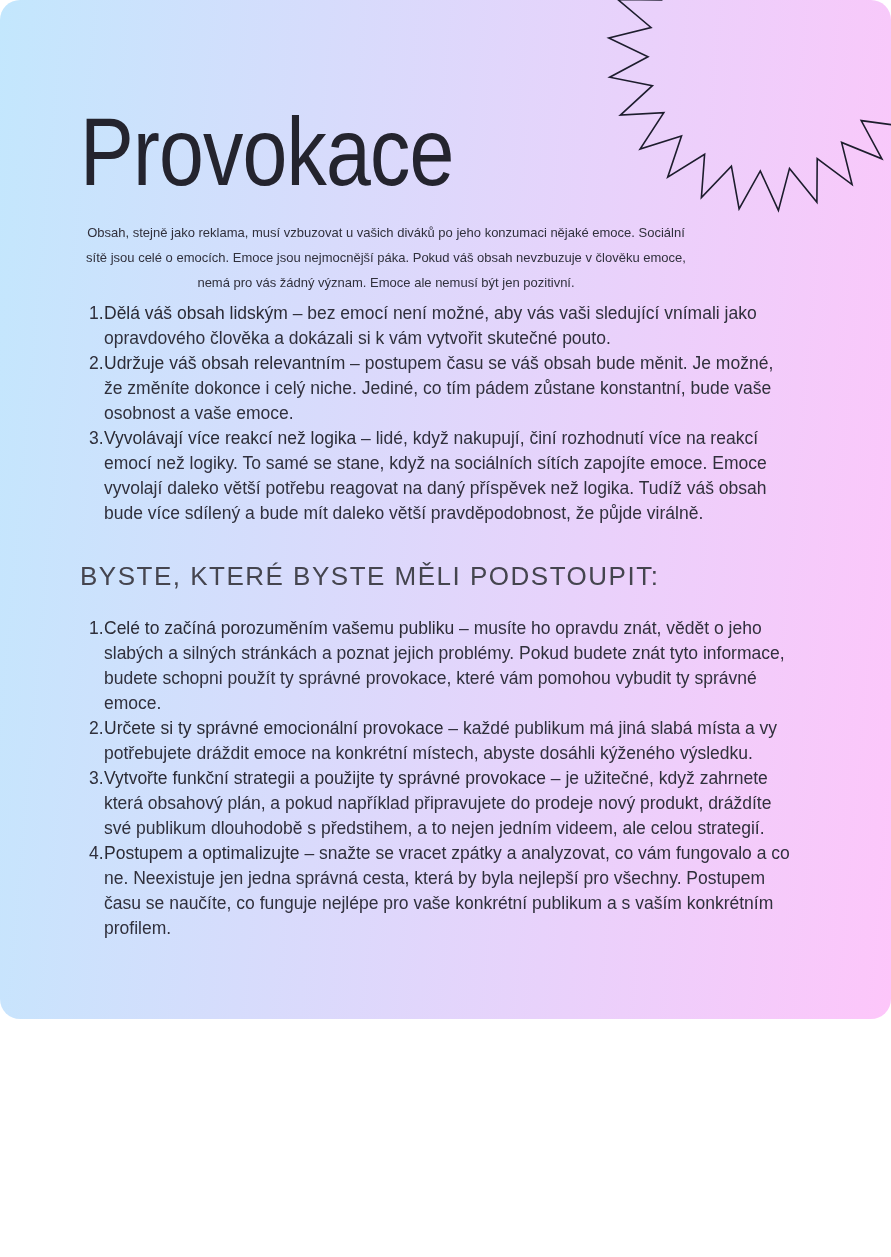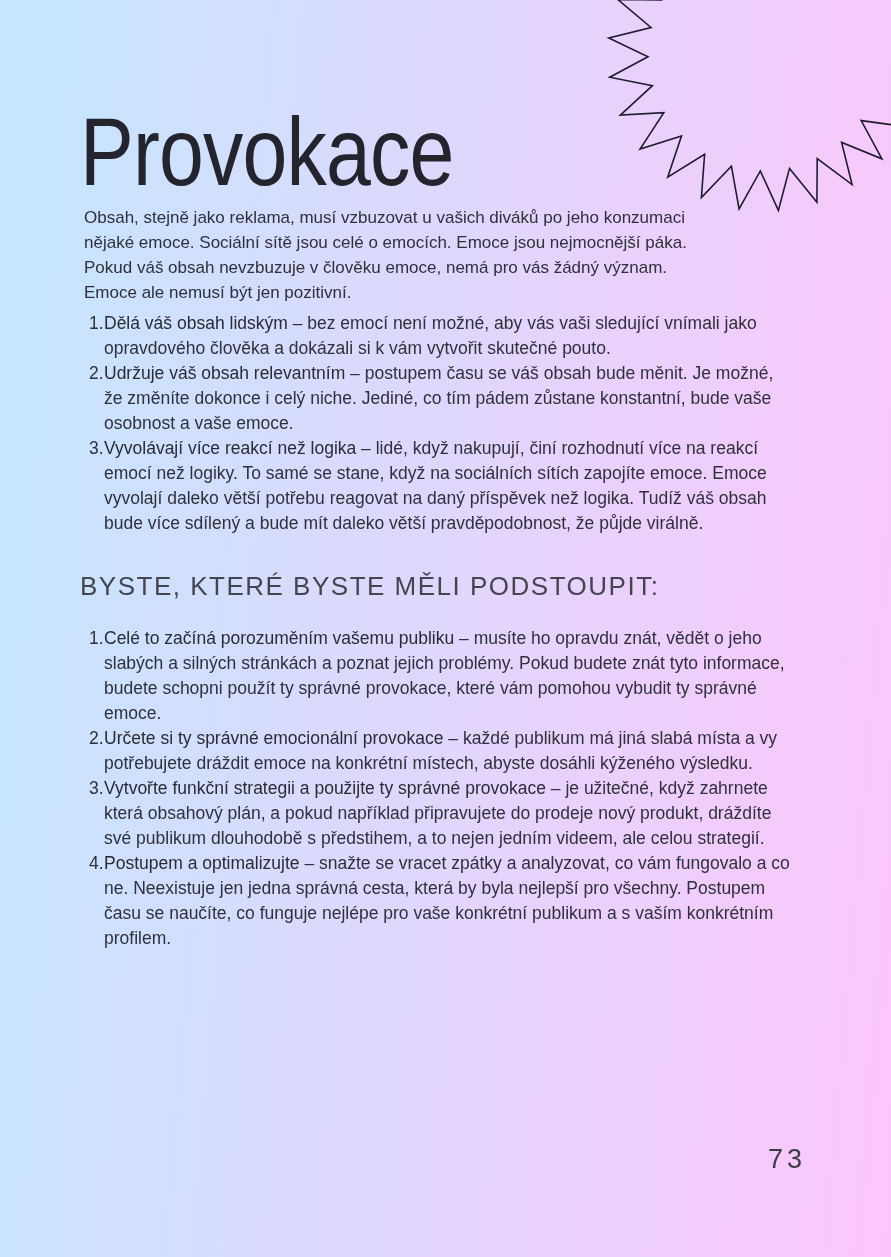--- a/index.html
+++ b/index.html
@@ -1,32 +1,33 @@
 <!DOCTYPE html>
 <html lang="cs"><head>
 <meta charset="utf-8">
 <style>
   html,body{margin:0;padding:0;}
   body{width:891px;height:1257px;font-family:"Liberation Sans",sans-serif;}
   .page{
-    position:relative;width:891px;height:1257px;overflow:hidden;
+    position:relative;width:891px;height:1019px;overflow:hidden;
     background:linear-gradient(95deg,var(--bg-left,#c3e7fd) 0%,var(--bg-right,#fdc6fa) 100%);
     color:var(--text,#30303c);
+    border-radius:20px;
   }
   .starburst{position:absolute;left:0;top:0;pointer-events:none;}
   .starburst polyline{fill:none;stroke:var(--stroke,#1d1d2d);stroke-width:1.6;}
   .content{position:absolute;left:80px;top:0;width:712px;}
   .title{
     margin:104px 0 0 0;font-size:96px;font-weight:300;line-height:1;
     letter-spacing:-1px;color:var(--title,#24242e);
     transform:scaleX(0.84);transform-origin:left center;white-space:nowrap;
   }
   .intro{
-    margin:5px 0 0 4px;max-width:604px;
-    font-size:17px;line-height:25px;color:var(--text,#30303c);
+    margin:20px 0 0 4px;max-width:604px;
+    font-size:13px;line-height:25px;color:var(--text,#30303c);text-align:center;
   }
   .heading{
     margin:4px 0 0 0;max-width:712px;
     font-size:26px;font-weight:300;letter-spacing:1.5px;line-height:40px;
     color:var(--heading,#45454f);
   }
   .heading.second{margin-top:30px;}
   ol.num-list{
     list-style:none;margin:6px 0 0 0;padding:0 0 0 24px;max-width:688px;
     font-size:17.5px;line-height:25px;color:var(--text,#30303c);

